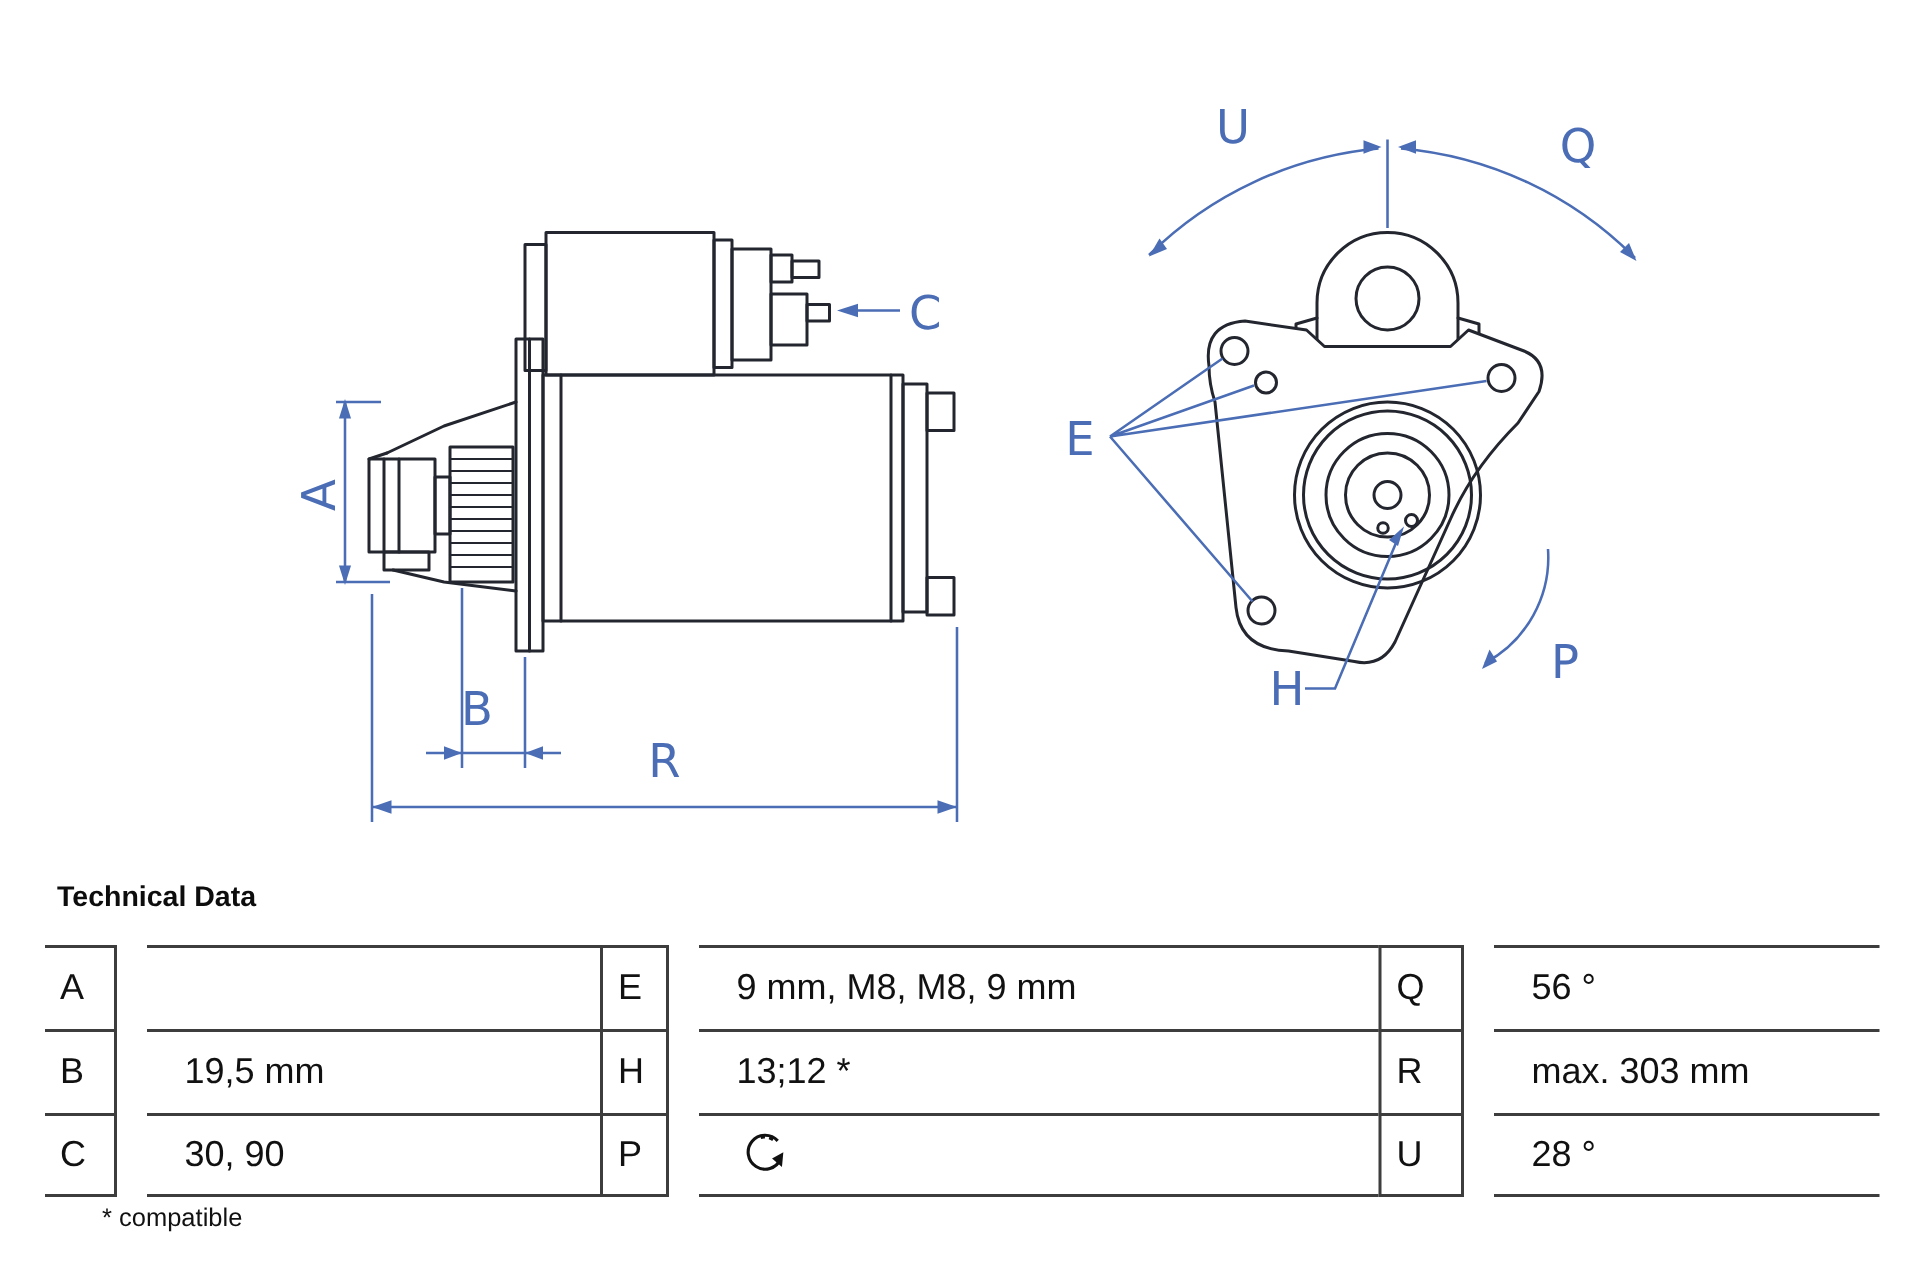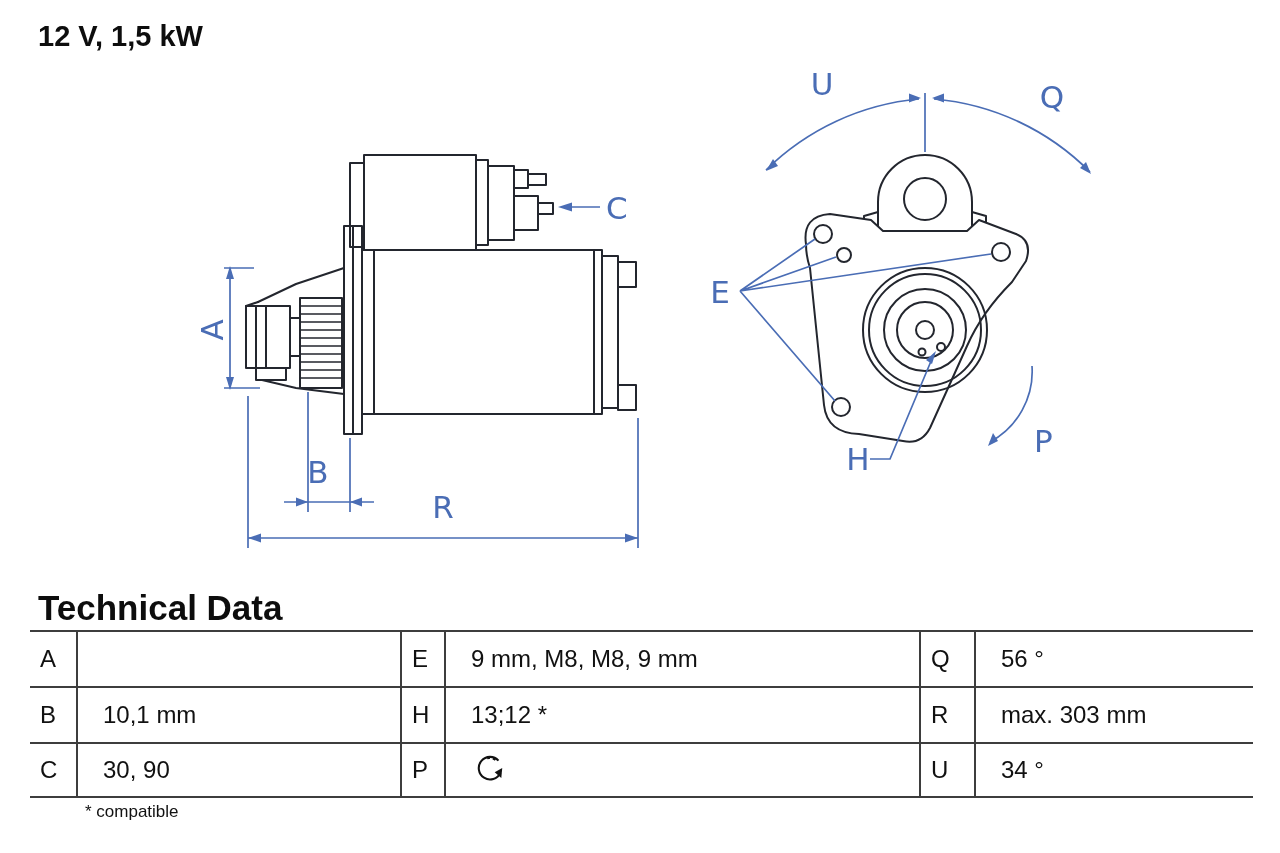--- a/index.html
+++ b/index.html
@@ -1,38 +1,37 @@
 <!DOCTYPE html>
 <html><head>
 <meta charset="utf-8">
 <style>
   html,body{margin:0;padding:0;background:#fff;}
   .page{position:relative;width:1280px;height:853px;background:#ffffff;overflow:hidden;
         font-family:"Liberation Sans",sans-serif;color:#111;}
   .title{position:absolute;left:38px;top:20px;font-size:29px;font-weight:bold;color:#0d0d0d;}
   .drawing{position:absolute;left:0;top:0;}
-  .td-heading{position:absolute;left:38px;top:588px;font-size:35px;font-weight:bold;color:#0d0d0d;}
+  .td-heading{position:absolute;left:38px;top:588px;font-size:19px;font-weight:bold;color:#0d0d0d;}
   .tdtable{position:absolute;left:30px;top:630px;width:1223px;display:grid;
            grid-template-columns:48px 322px 46px 473px 57px 277px;font-size:24px;}
   .cell{height:56px;display:flex;align-items:center;border-top:2px solid #3d3d3d;box-sizing:border-box;}
   .row-last .cell{border-bottom:2px solid #3d3d3d;}
   .lbl{padding-left:10px;border-right:2px solid #3d3d3d;}
   .lbl.mid{border-left:2px solid #3d3d3d;}
-  .val{padding-left:25px;}
+  .val{padding-left:25px;margin-left:20px;}
   .rowwrap{display:contents;}
-  .footnote{position:absolute;left:85px;top:802px;font-size:17px;color:#111;}
+  .footnote{position:absolute;left:68px;top:802px;font-size:17px;color:#111;}
   .rot-icon{margin-left:2px;}
   svg text.blue{fill:#4a6db5;font-family:"DejaVu Sans",sans-serif;font-size:31px;}
 </style>
 </head>
 <body>
 
 <div class="page">
 
-  <div class="title">12 V, 1,5 kW</div>
 
   <svg class="drawing" width="1280" height="565" viewBox="0 0 1280 565">
 
     <g stroke="#23262e" stroke-width="2" fill="none" stroke-linejoin="round" stroke-linecap="round">
 
       <rect x="350" y="163" width="14" height="84"></rect>
       <rect x="364" y="155" width="112" height="95"></rect>
       <rect x="476" y="160" width="12" height="85"></rect>
       <rect x="488" y="166" width="26" height="74"></rect>
       <rect x="514" y="170" width="14" height="18"></rect>
@@ -147,38 +146,38 @@
       <div class="cell lbl">A</div>
       <div class="cell val"></div>
       <div class="cell lbl mid">E</div>
       <div class="cell val">9 mm, M8, M8, 9 mm</div>
       <div class="cell lbl mid">Q</div>
       <div class="cell val">56 °</div>
     </div>
 
     <div class="rowwrap">
       <div class="cell lbl">B</div>
-      <div class="cell val">10,1 mm</div>
+      <div class="cell val">19,5 mm</div>
       <div class="cell lbl mid">H</div>
       <div class="cell val">13;12 *</div>
       <div class="cell lbl mid">R</div>
       <div class="cell val">max. 303 mm</div>
     </div>
 
     <div class="rowwrap row-last">
       <div class="cell lbl">C</div>
       <div class="cell val">30, 90</div>
       <div class="cell lbl mid">P</div>
       <div class="cell val">
         <svg class="rot-icon" width="34" height="32" viewBox="0 0 36 34">
           <path d="M 27,7 A 12,12 0 1 0 29,20" fill="none" stroke="#111" stroke-width="2.2"></path>
           <path d="M 15,4.5 A 12,12 0 0 1 26,8" fill="none" stroke="#111" stroke-width="2.2" stroke-dasharray="3 3"></path>
           <polygon points="31,15 23,19.5 30,25.5" fill="#111"></polygon>
         </svg>
       </div>
       <div class="cell lbl mid">U</div>
-      <div class="cell val">34 °</div>
+      <div class="cell val">28 °</div>
     </div>
   </div>
 
   <div class="footnote">* compatible</div>
 
 </div>
 
 </body></html>

